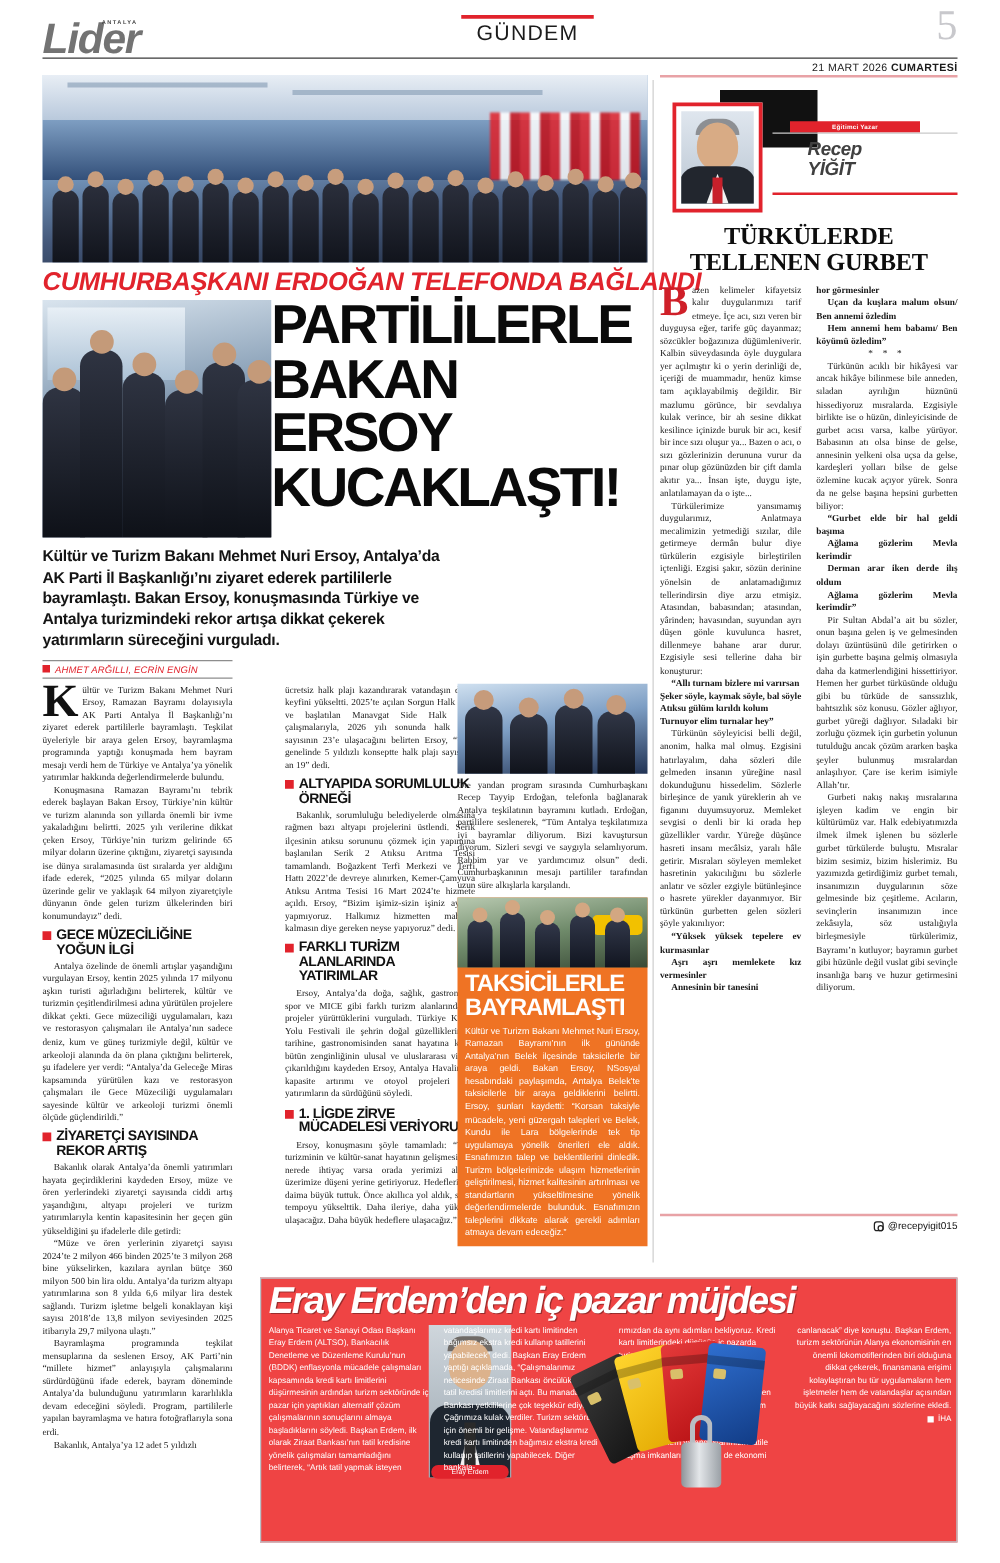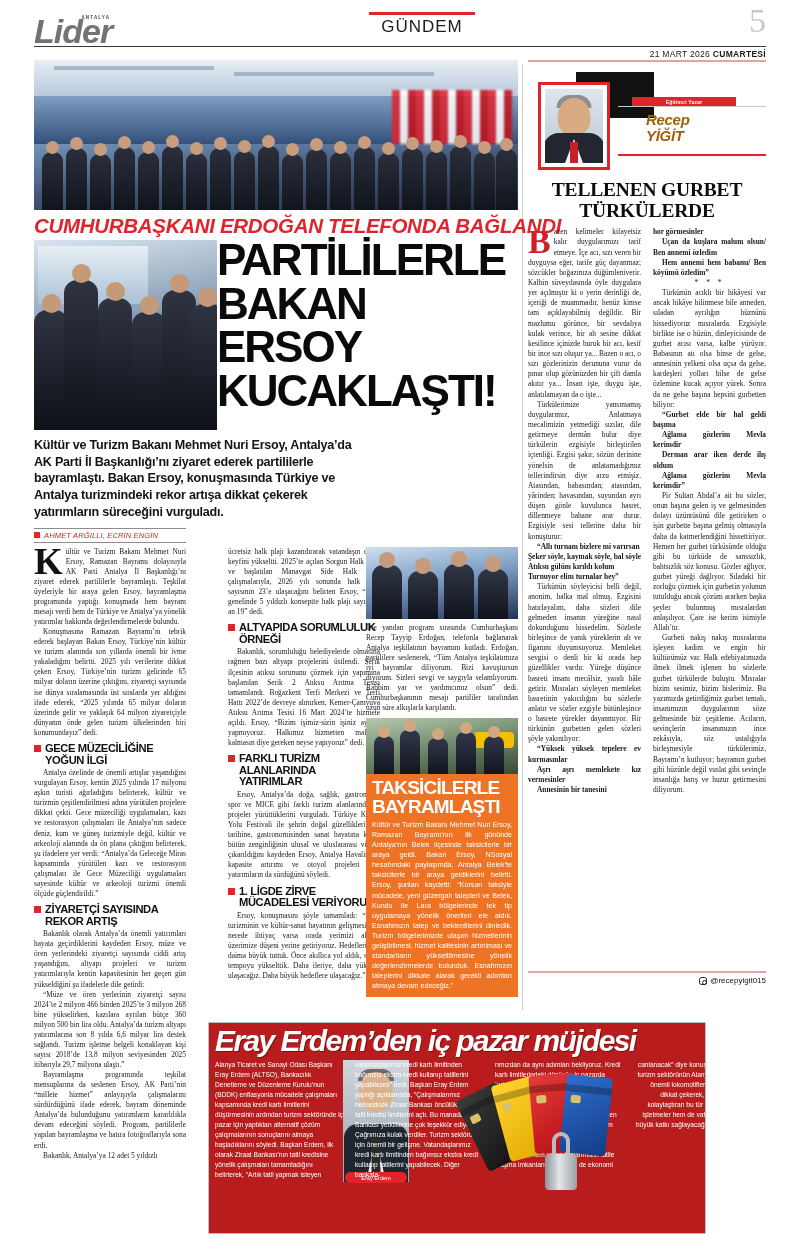--- a/index.html
+++ b/index.html
@@ -183,21 +183,21 @@
   .author-head .tagpill {
     position:absolute; left:104px; top:29px; width:104px; height:9px; background:#e1232c;
     color:#fff; font-family:"Liberation Sans", sans-serif; font-size:5px; font-weight:bold;
     display:flex; align-items:center; justify-content:center; letter-spacing:.2px;
   }
   .author-head .rl1 { position:absolute; left:90px; top:38px; width:148px; height:1px; background:#c9c9c9; }
   .author-head .rl2 { position:absolute; left:90px; top:86px; width:148px; height:2px; background:#e1232c; }
   .author-name {
     position:absolute; left:118px; top:44px; width:120px;
     font-family:"Liberation Sans", sans-serif; font-style:italic; font-weight:bold;
-    font-size:15px; line-height:1.04; color:#a16207; letter-spacing:-.3px;
+    font-size:15px; line-height:1.04; color:#404040; letter-spacing:-.3px;
   }
   .author-name span { display:block; }
   .op-title {
     text-align:center; font-family:"Liberation Serif", serif; font-weight:bold;
     font-size:19.5px; line-height:1.06; letter-spacing:-.2px; color:#0d0d0d; margin:4px 0 6px 0;
   }
   .op-title span { display:block; }
   .opcols { position:relative; width:238px; }
   .opcol { position:absolute; top:0; width:113px; }
   .opcol.o1 { left:0; }
@@ -217,22 +217,22 @@
      padding-top:3px; display:flex; justify-content:flex-end; align-items:center; gap:3px;margin-top:19px; }
   .ig {
     width:8px; height:8px; border:1px solid #222; border-radius:2.5px; position:relative; flex:none;
   }
   .ig::after { content:""; position:absolute; left:2px; top:2px; width:3px; height:3px;
      border:1px solid #222; border-radius:50%; }
   .op-handle { font-family:"Liberation Sans", sans-serif; font-size:8px; color:#111; }
 
   
   .adbox {
-    position:absolute; left:208px; top:1022px; width:498px; height:212px;
-    background:#b91c1c; border:1px solid #b9c2c9; overflow:hidden;
+    position:absolute; left:208px; top:1022px; width:558px; height:212px;
+    background:#ef4444; border:1px solid #b9c2c9; overflow:hidden;
   }
   .ad-title {
     margin:3px 6px 0 6px; color:#ffffff;
     font-family:"Liberation Sans", sans-serif; font-weight:bold; font-style:italic;
     font-size:30px; line-height:1; letter-spacing:-1.6px; white-space:nowrap;
     text-shadow:1px 1px 0 rgba(0,0,0,.35);
   }
   .ad-cols { position:relative; margin:4px 6px 0 6px; height:172px; }
   .adcol { position:absolute; top:0; width:128px; }
   .adcol.a1 { left:0; }
@@ -449,22 +449,22 @@
         <div class="tagpill">Eğitimci Yazar</div>
         <div class="rl1"></div>
         <div class="rl2"></div>
         <div class="author-name">
           <span>Recep</span>
           <span>YİĞİT</span>
         </div>
       </div>
 
       <div class="op-title">
+        <span>TÜRKÜLERDE</span>
         <span>TELLENEN GURBET</span>
-        <span>TÜRKÜLERDE</span>
       </div>
 
       <div class="opcols">
         <div class="opcol o1">
           <p class="opdrop" style="text-indent:0">Bazen kelimeler kifayetsiz kalır duygularımızı tarif etmeye. İçe acı, sızı veren bir duyguysa eğer, tarife güç dayanmaz; sözcükler boğazınıza düğümleniverir. Kalbin süveydasında öyle duygulara yer açılmıştır ki o yerin derinliği de, içeriği de muammadır, henüz kimse tam açıklayabilmiş değildir. Bir mazlumu görünce, bir sevdalıya kulak verince, bir ah sesine dikkat kesilince içinizde buruk bir acı, kesif bir ince sızı oluşur ya... Bazen o acı, o sızı gözlerinizin derununa vurur da pınar olup gözünüzden bir çift damla akıtır ya... İnsan işte, duygu işte, anlatılamayan da o işte...</p>
           <p>Türkülerimize yansımamış duygularımız, Anlatmaya mecalimizin yetmediği sızılar, dile getirmeye dermân bulur diye türkülerin ezgisiyle birleştirilen içtenliği. Ezgisi şakır, sözün derinine yönelsin de anlatamadığımız tellerindirsin diye arzu etmişiz. Atasından, babasından; atasından, yârinden; havasından, suyundan ayrı düşen gönle kuvulunca hasret, dillenmeye bahane arar durur. Ezgisiyle sesi tellerine daha bir konuşturur:</p>
           <p class="verse-i">“Allı turnam bizlere mi varırsan</p>
           <p class="verse">Şeker söyle, kaymak söyle, bal söyle</p>
           <p class="verse">Atıksu gülüm kırıldı kolum</p>
           <p class="verse">Turnuyor elim turnalar hey”</p>

